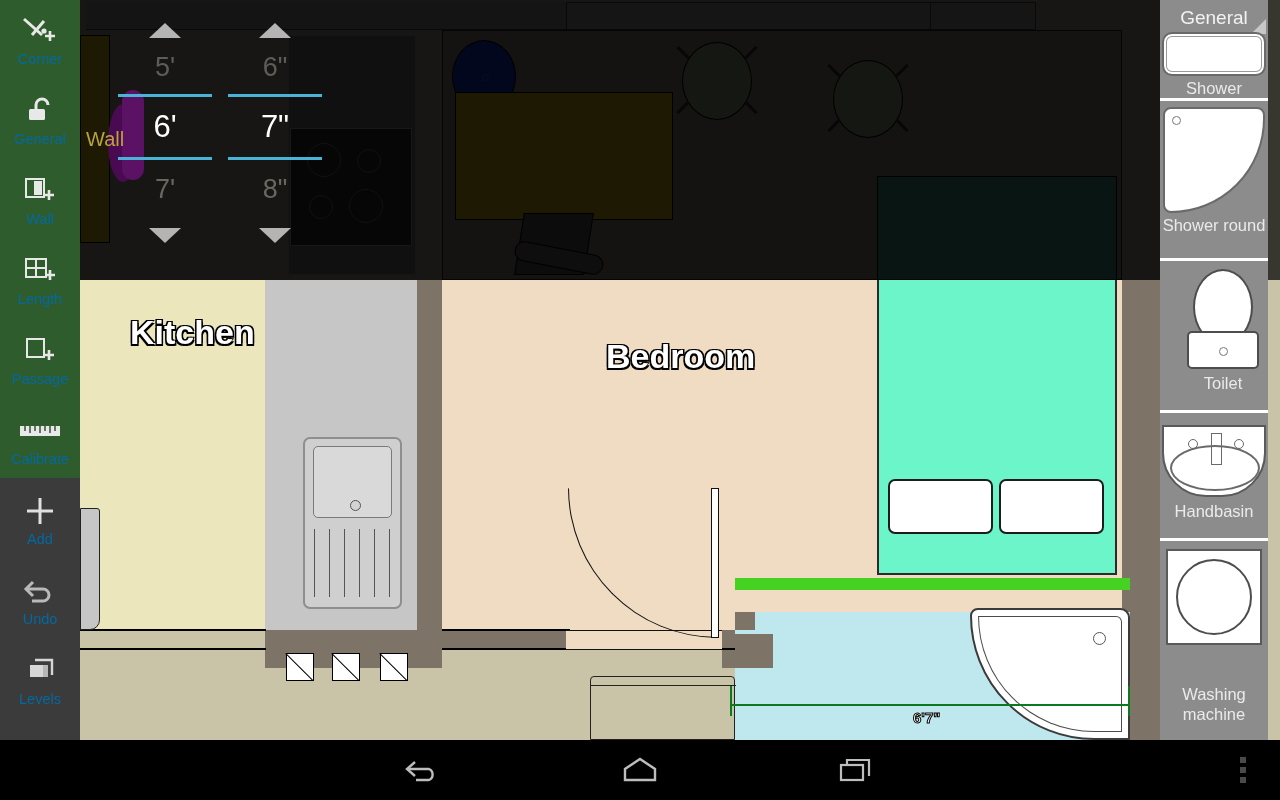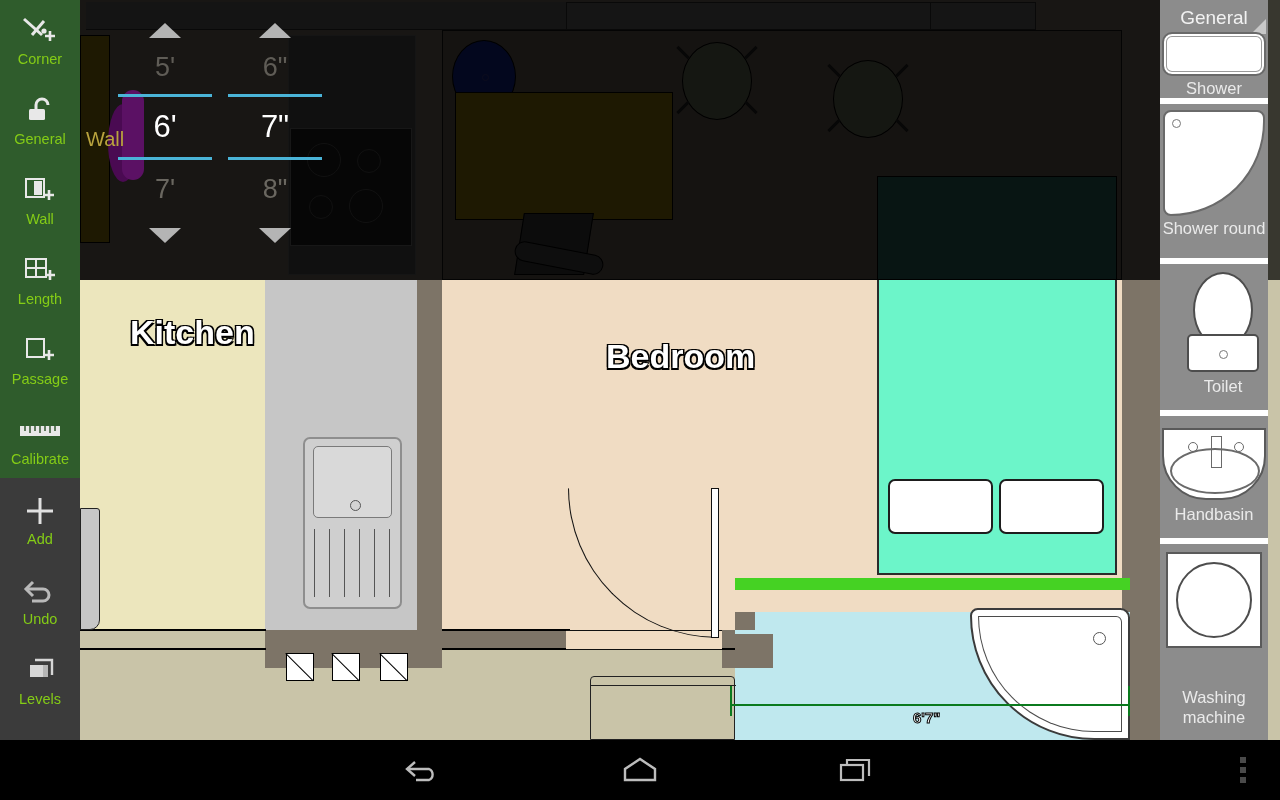--- a/index.html
+++ b/index.html
@@ -155,31 +155,31 @@
   
   #toolbar{ position:absolute; left:0; top:0; width:80px; height:740px; }
   #toolbar .tb-green{ position:absolute; left:0; top:0; width:80px; height:478px;
      background:#2f5c2c; }
   #toolbar .tb-dark { position:absolute; left:0; top:478px; width:80px; height:262px;
      background:#3b3b3b; }
   .tb-item{ position:absolute; left:0; width:80px; height:80px;
      display:flex; flex-direction:column; align-items:center; justify-content:center;
      cursor:pointer; }
   .tb-ico{ height:34px; display:flex; align-items:center; justify-content:center; }
-  .tb-lbl{ color:#84cc16; font-size:14.5px; margin-top:3px; white-space:nowrap; }
+  .tb-lbl{ color:#0369a1; font-size:14.5px; margin-top:3px; white-space:nowrap; }
 
   
   #palette{ position:absolute; left:1160px; top:0; width:108px; height:740px;
      background:#8c8c8c; overflow:hidden; }
   .pal-hdr{ position:relative; height:36px; display:flex; align-items:center;
      justify-content:center; }
   .pal-hdr span{ color:#f2f2f2; font-size:19px; }
   .pal-hdr .caret{ position:absolute; right:2px; bottom:2px; width:0;height:0;
      border-left:15px solid transparent; border-bottom:15px solid #c8c8c8; }
-  .pal-cell{ position:relative; border-top:6px solid #ffffff;
+  .pal-cell{ position:relative; border-top:3px solid #ffffff;
      display:flex; flex-direction:column; align-items:center; cursor:pointer; }
   .pal-cell .pal-lbl{ color:#eaeaea; font-size:16.5px; line-height:20px;
      text-align:center; padding:2px 2px 6px; }
   .pal-art{ width:104px; display:flex; align-items:center; justify-content:center; }
 
   .p-shower{ width:104px; height:44px; background:#fff; border:2px solid #6a6a6a;
      border-radius:10px; margin-top:-4px; box-shadow:inset 0 0 0 2px #fff, inset 0 0 0 3px #9a9a9a;}
   .p-showerR{ width:102px; height:106px; background:#fff; border:2px solid #6a6a6a;
      border-top-left-radius:8px; border-top-right-radius:8px;
      border-bottom-right-radius:96px; border-bottom-left-radius:8px; position:relative;}

